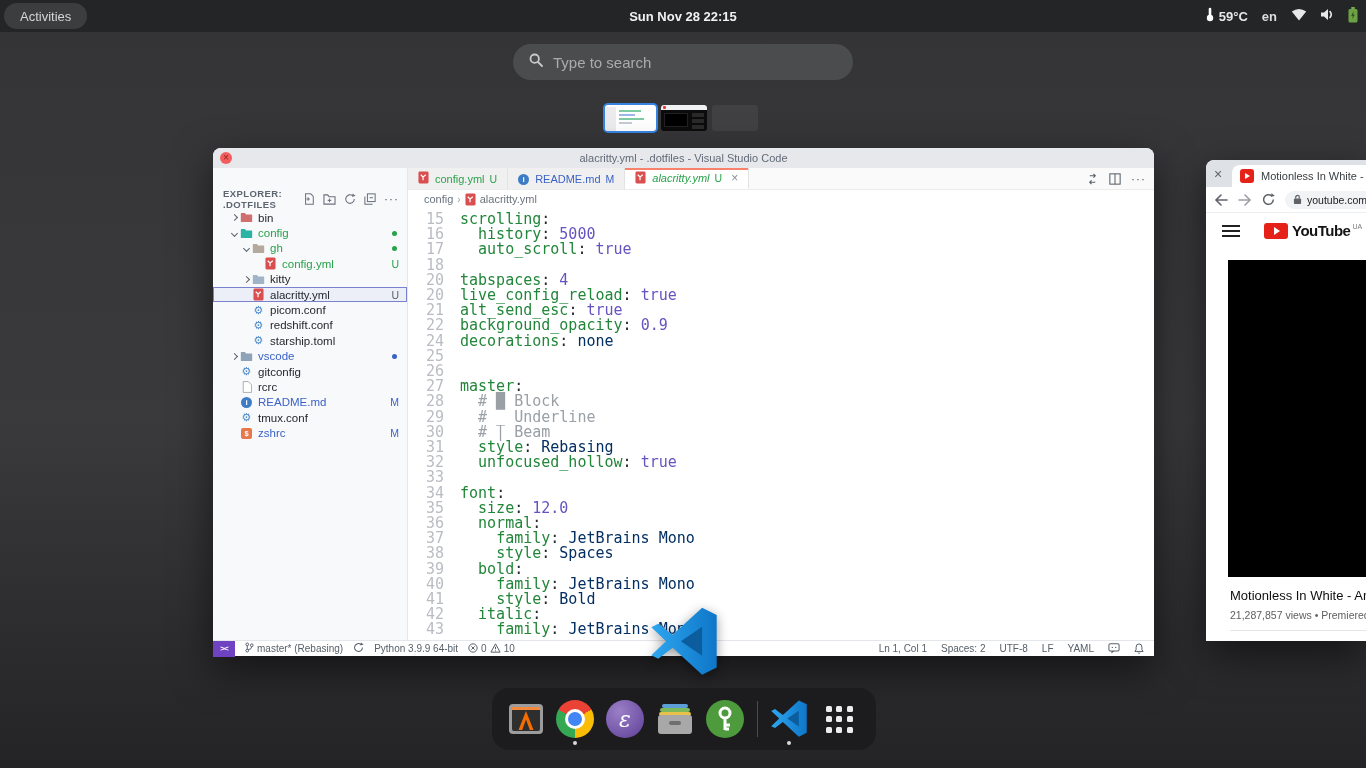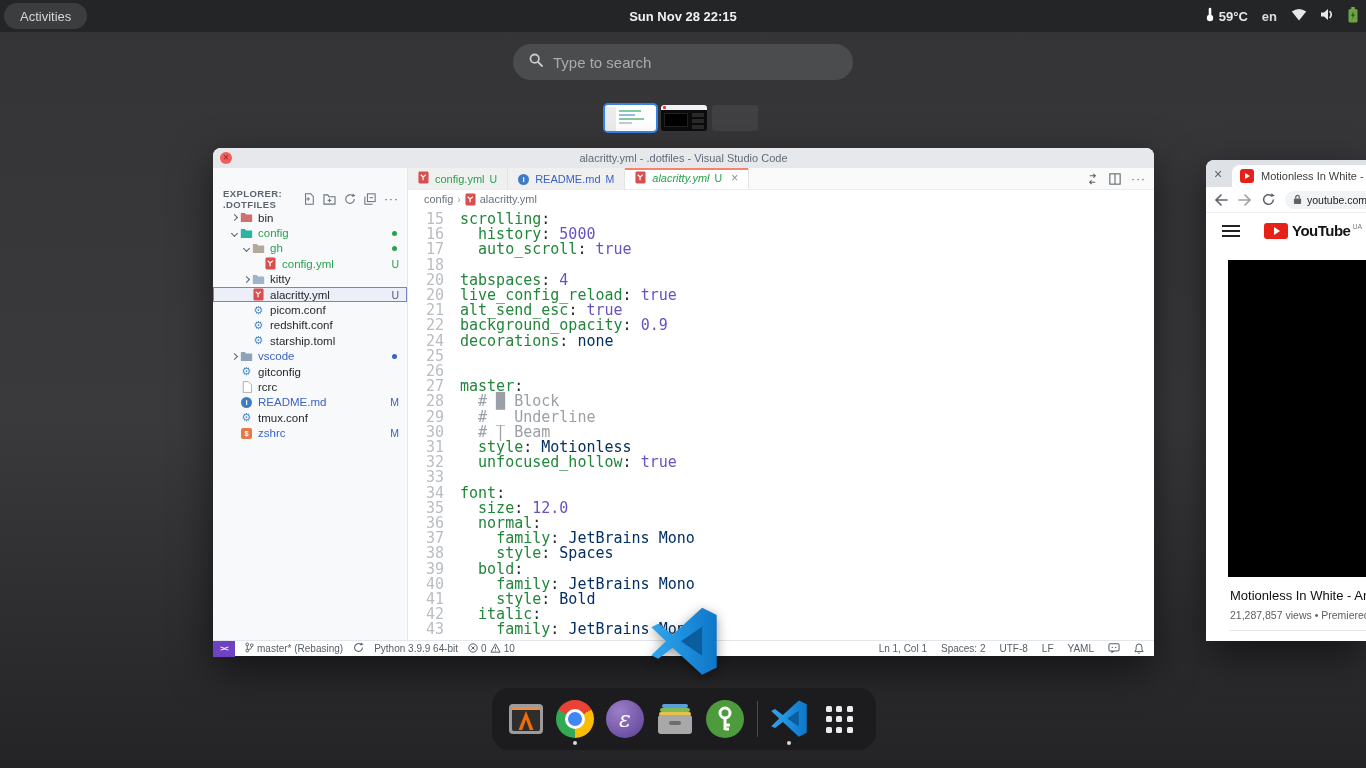--- a/index.html
+++ b/index.html
@@ -459,21 +459,21 @@
             <div class="cl"><span class="ln">20</span><span class="ct"><span class="tok-k">live_config_reload</span><span class="tok-p">: </span><span class="tok-n">true</span></span></div>
             <div class="cl"><span class="ln">21</span><span class="ct"><span class="tok-k">alt_send_esc</span><span class="tok-p">: </span><span class="tok-n">true</span></span></div>
             <div class="cl"><span class="ln">22</span><span class="ct"><span class="tok-k">background_opacity</span><span class="tok-p">: </span><span class="tok-n">0.9</span></span></div>
             <div class="cl"><span class="ln">24</span><span class="ct"><span class="tok-k">decorations</span><span class="tok-p">: </span><span class="tok-v">none</span></span></div>
             <div class="cl"><span class="ln">25</span></div>
             <div class="cl"><span class="ln">26</span><span class="ct"></span></div>
             <div class="cl"><span class="ln">27</span><span class="ct"><span class="tok-k">master</span><span class="tok-p">:</span></span></div>
             <div class="cl"><span class="ln">28</span><span class="ct"><span class="tok-p">  </span><span class="tok-c"># █ Block</span></span></div>
             <div class="cl"><span class="ln">29</span><span class="ct"><span class="tok-p">  </span><span class="tok-c"># _ Underline</span></span></div>
             <div class="cl"><span class="ln">30</span><span class="ct"><span class="tok-p">  </span><span class="tok-c"># | Beam</span></span></div>
-            <div class="cl"><span class="ln">31</span><span class="ct"><span class="tok-p">  </span><span class="tok-k">style</span><span class="tok-p">: </span><span class="tok-v">Motionless</span></span></div>
+            <div class="cl"><span class="ln">31</span><span class="ct"><span class="tok-p">  </span><span class="tok-k">style</span><span class="tok-p">: </span><span class="tok-v">Rebasing</span></span></div>
             <div class="cl"><span class="ln">32</span><span class="ct"><span class="tok-p">  </span><span class="tok-k">unfocused_hollow</span><span class="tok-p">: </span><span class="tok-n">true</span></span></div>
             <div class="cl"><span class="ln">33</span><span class="ct"></span></div>
             <div class="cl"><span class="ln">34</span><span class="ct"><span class="tok-k">font</span><span class="tok-p">:</span></span></div>
             <div class="cl"><span class="ln">35</span><span class="ct"><span class="tok-p">  </span><span class="tok-k">size</span><span class="tok-p">: </span><span class="tok-n">12.0</span></span></div>
             <div class="cl"><span class="ln">36</span><span class="ct"><span class="tok-p">  </span><span class="tok-k">normal</span><span class="tok-p">:</span></span></div>
             <div class="cl"><span class="ln">37</span><span class="ct"><span class="tok-p">    </span><span class="tok-k">family</span><span class="tok-p">: </span><span class="tok-v">JetBrains Mono</span></span></div>
             <div class="cl"><span class="ln">38</span><span class="ct"><span class="tok-p">    </span><span class="tok-k">style</span><span class="tok-p">: </span><span class="tok-v">Spaces</span></span></div>
             <div class="cl"><span class="ln">39</span><span class="ct"><span class="tok-p">  </span><span class="tok-k">bold</span><span class="tok-p">:</span></span></div>
             <div class="cl"><span class="ln">40</span><span class="ct"><span class="tok-p">    </span><span class="tok-k">family</span><span class="tok-p">: </span><span class="tok-v">JetBrains Mono</span></span></div>
             <div class="cl"><span class="ln">41</span><span class="ct"><span class="tok-p">    </span><span class="tok-k">style</span><span class="tok-p">: </span><span class="tok-v">Bold</span></span></div>

